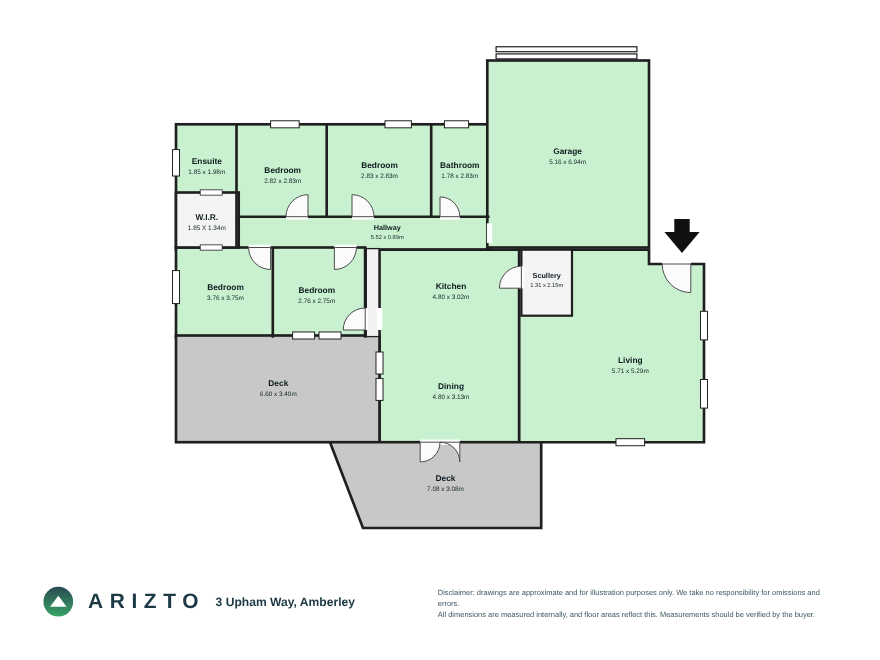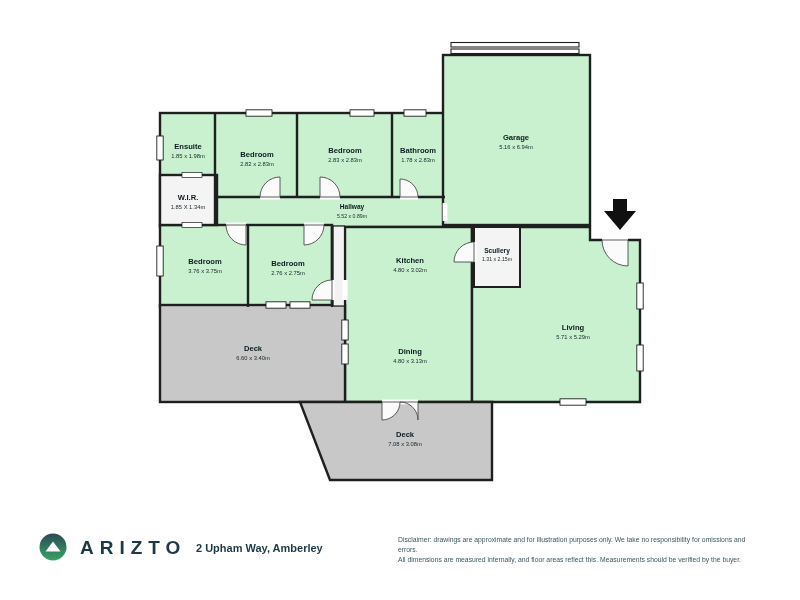--- a/index.html
+++ b/index.html
@@ -154,20 +154,20 @@
           <linearGradient id="lg" x1="0" y1="0" x2="0" y2="1">
             <stop offset="0" stop-color="#2c4a54"></stop>
             <stop offset="1" stop-color="#37a465"></stop>
           </linearGradient>
         </defs>
         <circle cx="15" cy="15" r="13.5" fill="url(#lg)"></circle>
         <path d="M7.5,19.5 L15,9.5 L22.5,19.5 Z" fill="#ffffff"></path>
       </svg>
     </span>
     <span class="brand">ARIZTO</span>
-    <span class="address">2 Upham Way, Amberley</span>
+    <span class="address">3 Upham Way, Amberley</span>
     <div class="disclaimer">
       <div>Disclaimer: drawings are approximate and for illustration purposes only. We take no responsibility for omissions and errors.</div>
       <div>All dimensions are measured internally, and floor areas reflect this. Measurements should be verified by the buyer.</div>
     </div>
   </div>
 
 </div>
 
 </body></html>

